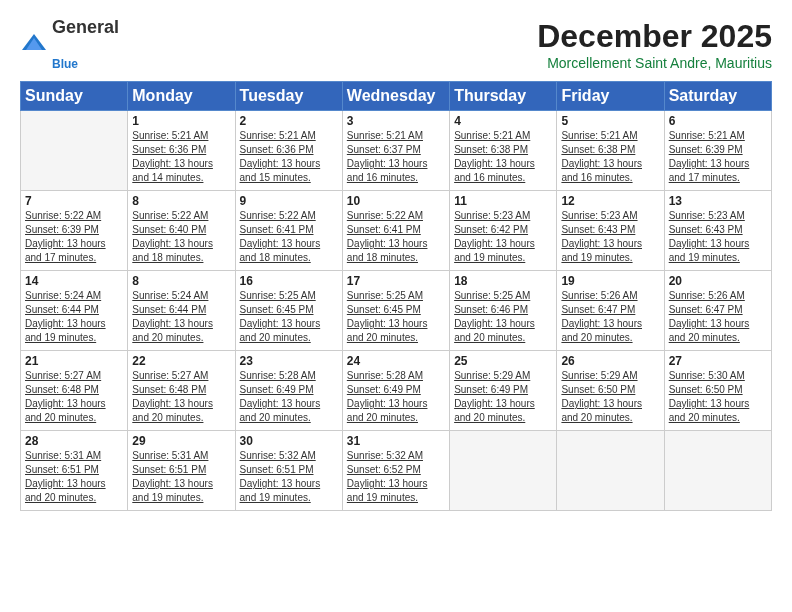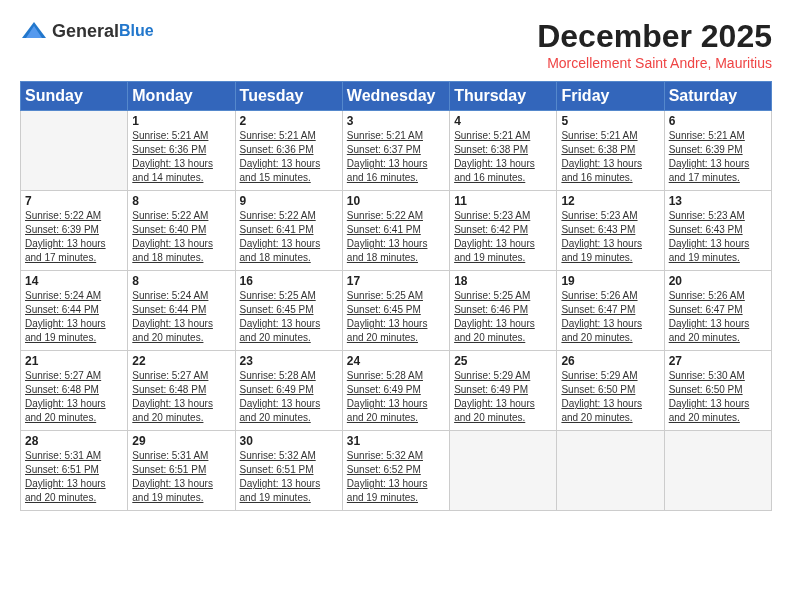--- a/index.html
+++ b/index.html
@@ -20,50 +20,51 @@
       justify-content: space-between;
       align-items: flex-start;
       margin-bottom: 10px;
     }
     .logo {
       display: flex;
       align-items: center;
     }
     .logo-text {
       display: flex;
-      flex-direction: row;
+      flex-direction: column;
       line-height: 1.1;
+      gap: 20px;
     }
     .logo-general {
       font-size: 18px;
       font-weight: bold;
       color: #333;
     }
     .logo-blue {
-      font-size: 16px;
+      font-size: 12px;
       font-weight: bold;
       color: #2277cc;
     }
     .logo-icon {
       width: 28px;
       height: 28px;
       margin-right: 4px;
     }
     .title-block {
       text-align: right;
     }
     .month-title {
       font-size: 32px;
       font-weight: bold;
       color: #222;
       margin-left: 40px;
     }
     .location-title {
       font-size: 14px;
-      color: #ef4444;
+      color: #15803d;
     }
     .calendar-table {
       width: 100%;
       border-collapse: collapse;
       table-layout: fixed;
     }
     .calendar-table thead tr th {
       background: #3366bb;
       color: #fff;
       font-size: 16px;

